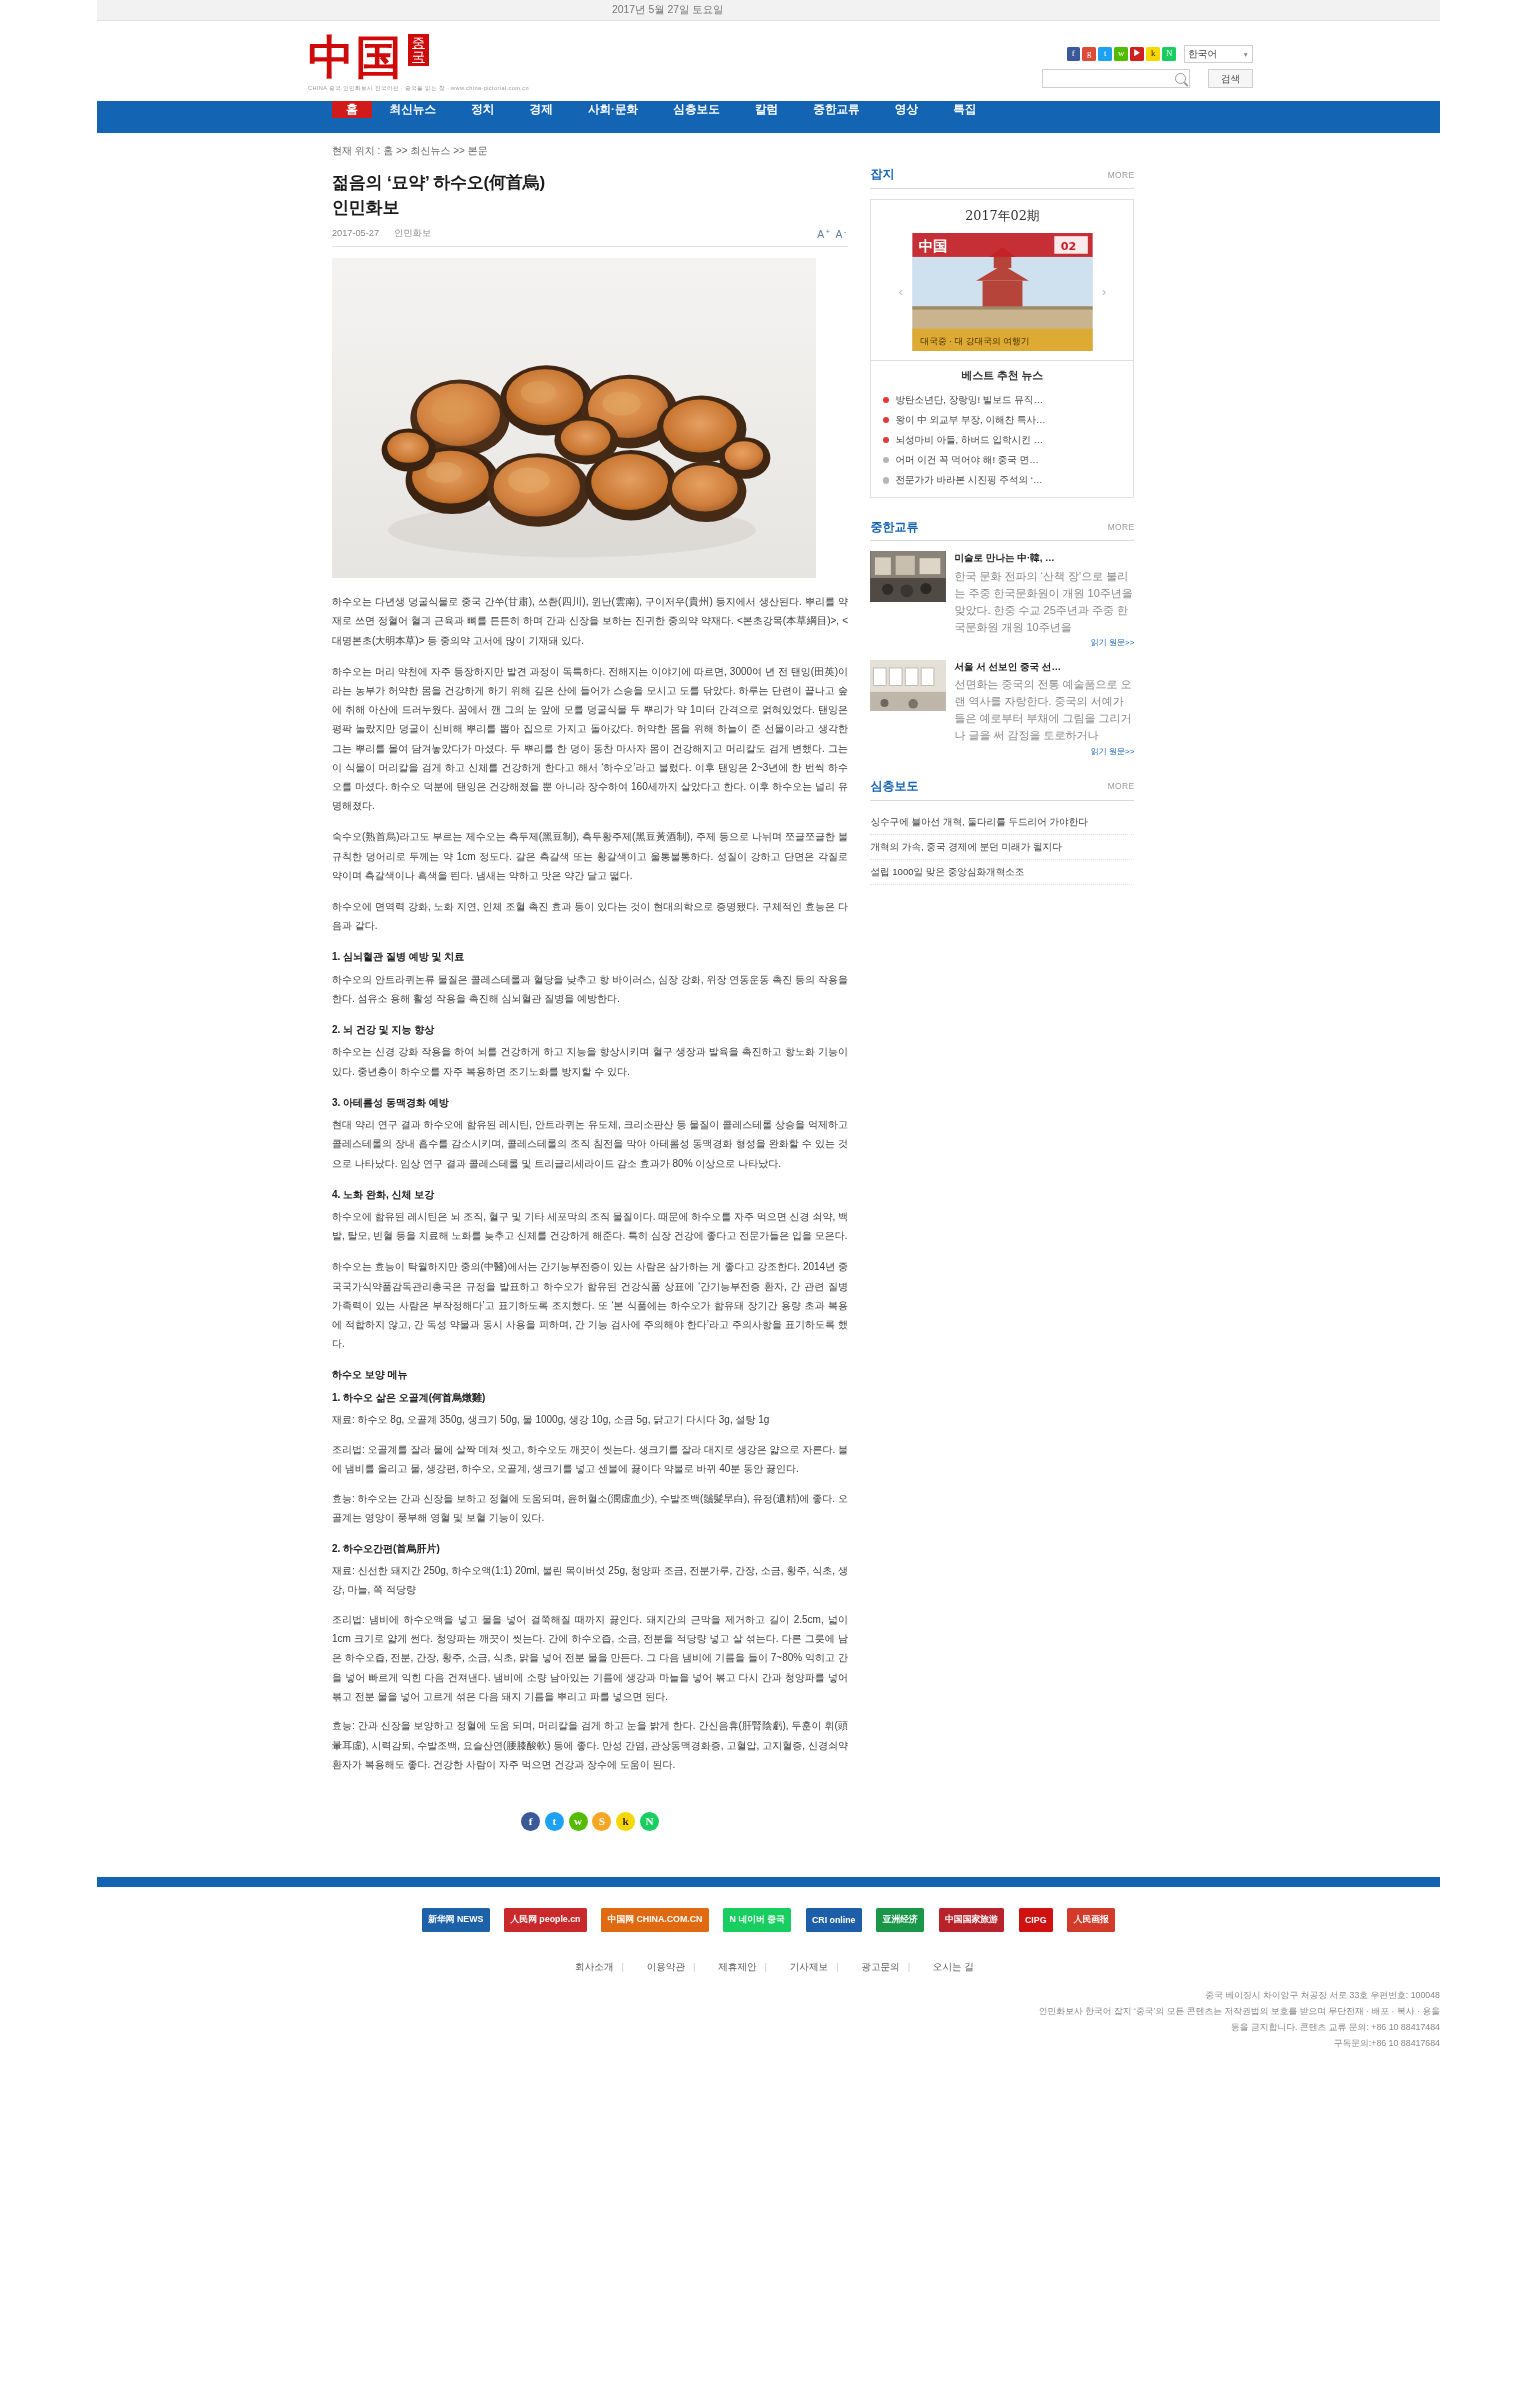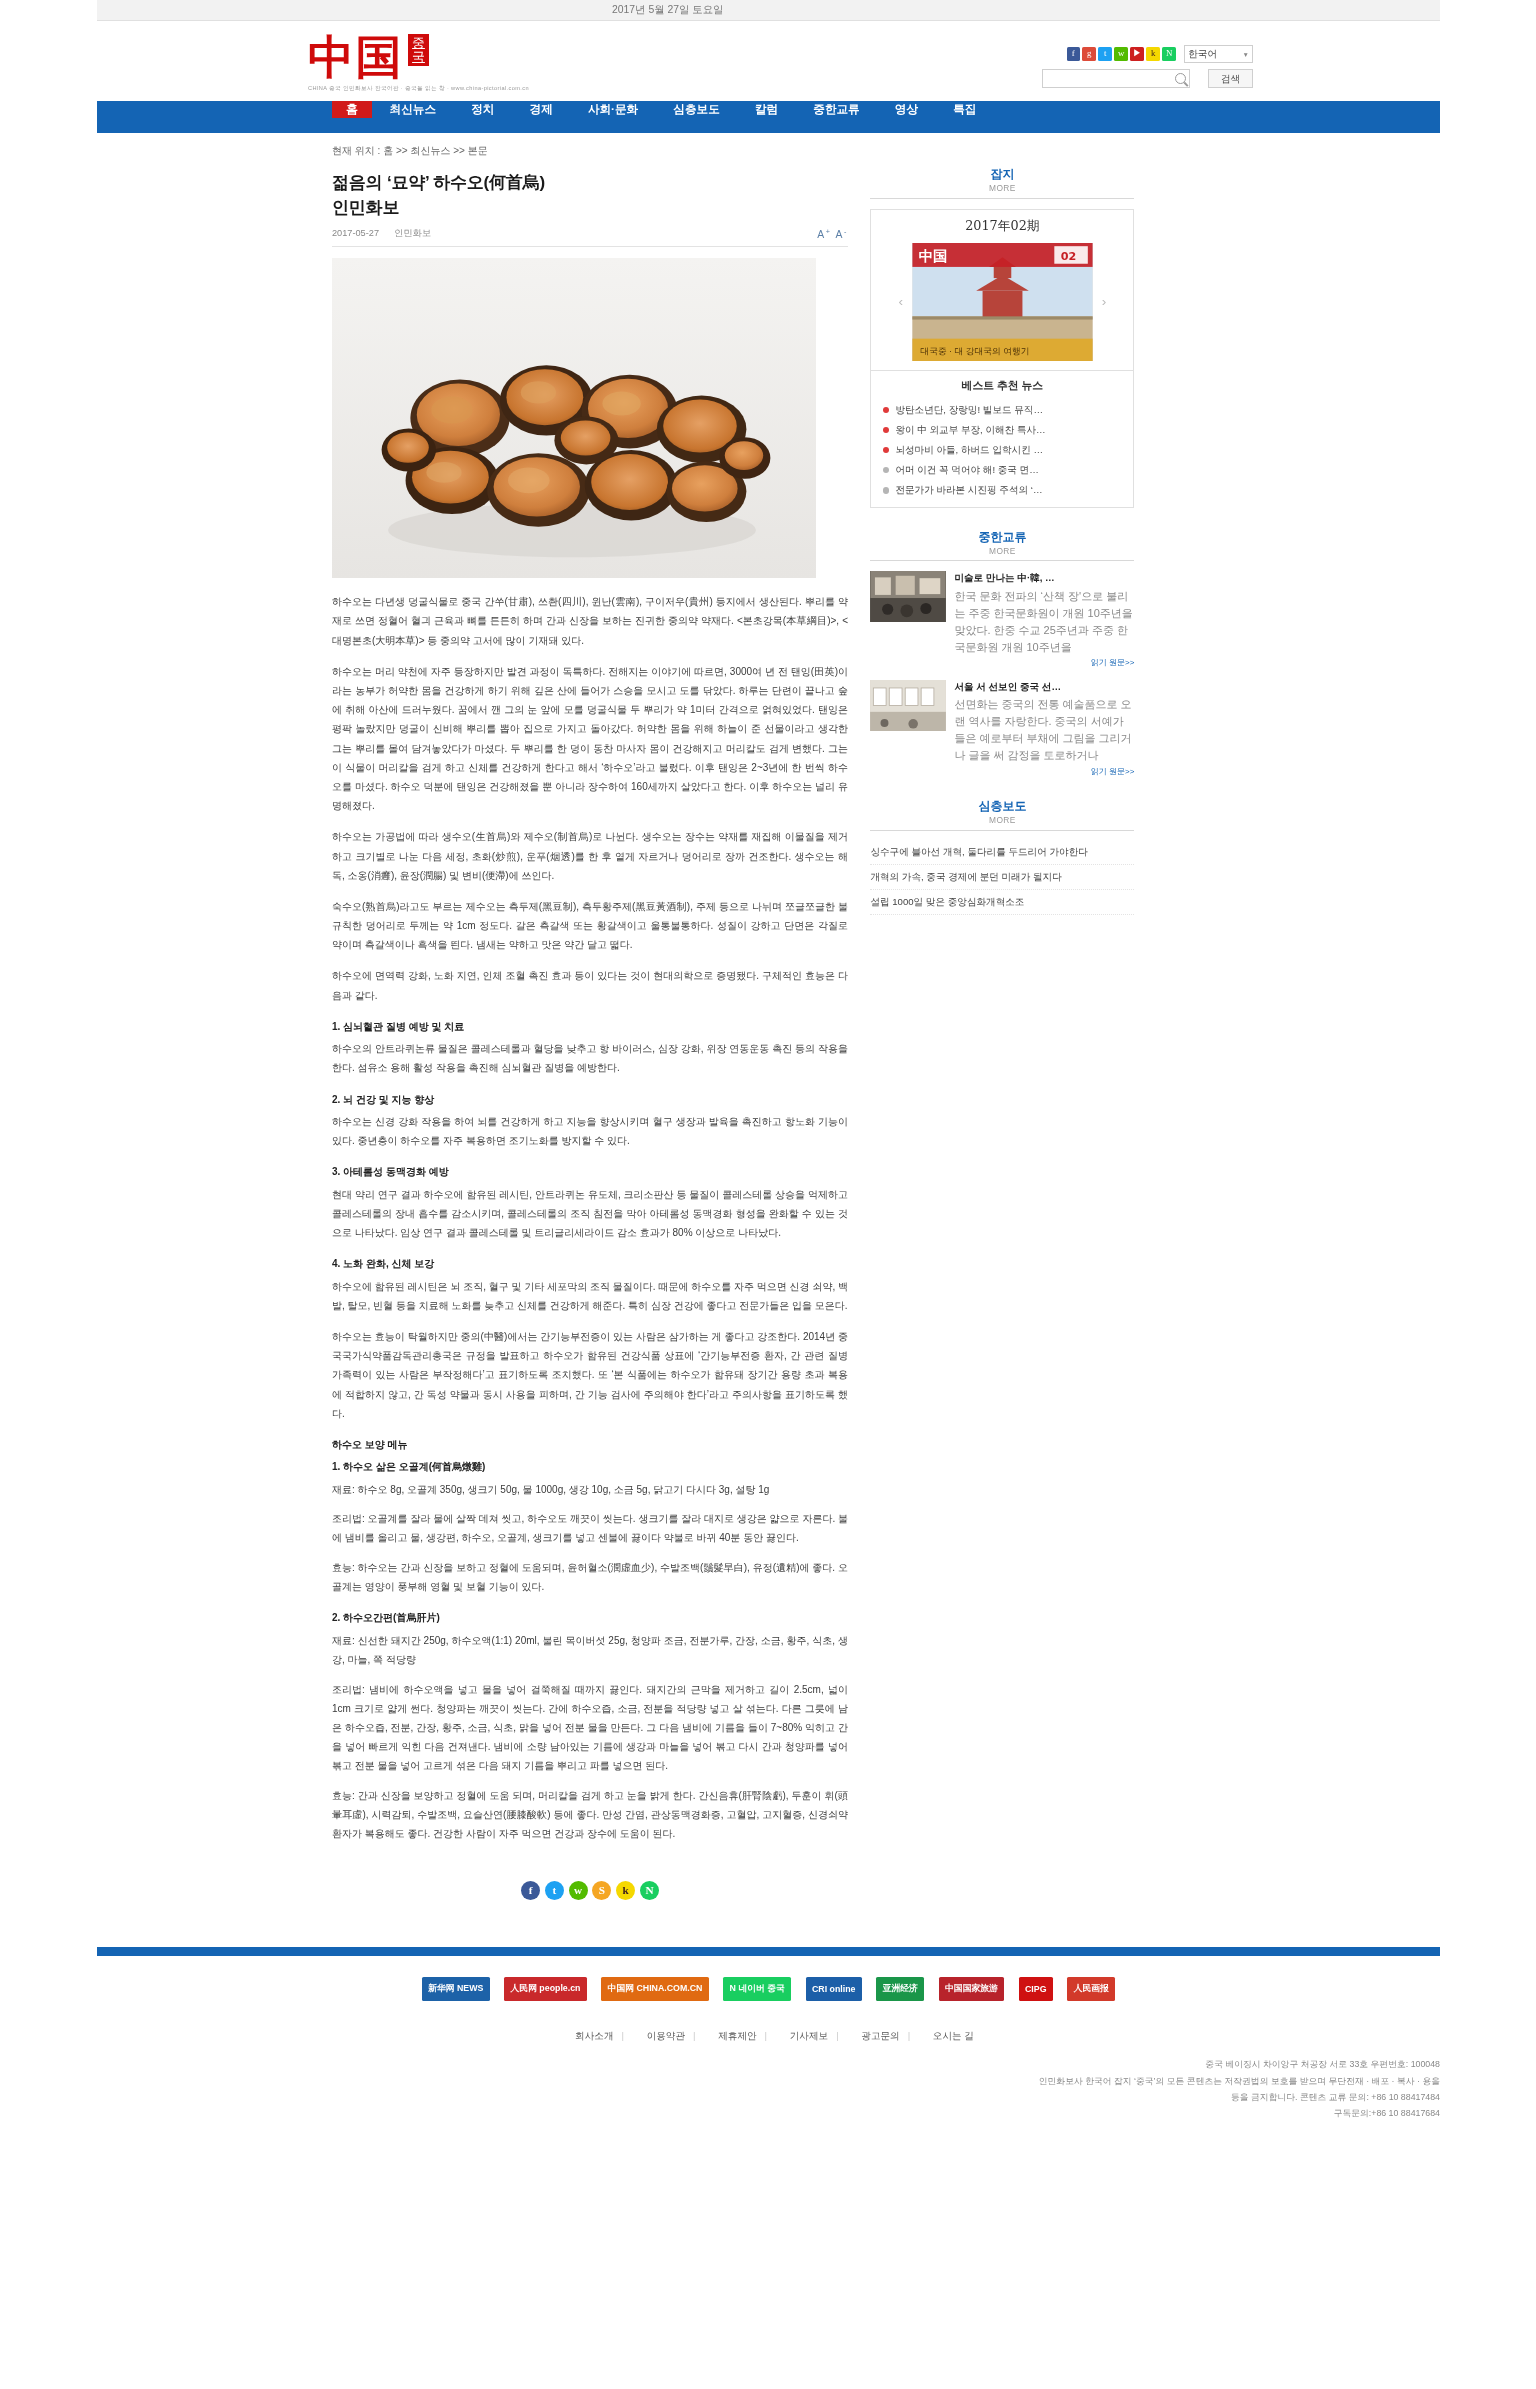--- a/index.html
+++ b/index.html
@@ -161,21 +161,21 @@
     font-family:"Liberation Serif", serif; font-weight:bold;
   }
   .share-row .f{background:#3b5998;} .share-row .t{background:#1da1f2;}
   .share-row .w{background:#53bb00;} .share-row .y{background:#f5a623;}
   .share-row .k{background:#f5d800;color:#3c1e1e;} .share-row .n{background:#19ce60;}
 
   
   .side-sec { margin-bottom:21px; }
   .side-head {
     display:flex; align-items:center; justify-content:space-between;
-    border-bottom:1.6px solid #d8d8d8; padding-bottom:4.8px; margin-bottom:9.6px;flex-direction:column;
+    border-bottom:1.6px solid #d8d8d8; padding-bottom:4.8px; margin-bottom:9.6px;
   }
   .side-head .t { font-size:12px; font-weight:bold; color:#1464b4; }
   .side-head .more { font-size:8.4px; color:#999; letter-spacing:0.4px; }
 
   .mag-box { border:0.8px solid #e0e0e0; }
   .mag-title {
     text-align:center; font-size:12.8px; color:#333; padding:8px 0 4.8px 0;
     font-family:"DejaVu Serif", serif;
   }
   .mag-body { display:flex; align-items:center; justify-content:center; padding:3.2px 4.8px 9.6px 4.8px; gap:4.8px; }
@@ -382,21 +382,20 @@
           <ellipse cx="516" cy="250" rx="32" ry="26" fill="#3f2513"></ellipse>
           <ellipse cx="515" cy="247" rx="24" ry="18" fill="url(#fleshA)"></ellipse>
           <ellipse cx="318" cy="228" rx="40" ry="30" fill="#442915"></ellipse>
           <ellipse cx="317" cy="225" rx="31" ry="22" fill="url(#fleshB)"></ellipse>
         </svg>
       </div>
 
       <div>
         <p>하수오는 다년생 덩굴식물로 중국 간쑤(甘肅), 쓰촨(四川), 윈난(雲南), 구이저우(貴州) 등지에서 생산된다. 뿌리를 약재로 쓰면 정혈어 혈긔 근육과 뼈를 튼튼히 하며 간과 신장을 보하는 진귀한 중의약 약재다. &lt;본초강목(本草綱目)&gt;, &lt;대명본초(大明本草)&gt; 등 중의약 고서에 많이 기재돼 있다.</p>
         <p>하수오는 머리 약천에 자주 등장하지만 발견 과정이 독특하다. 전해지는 이야기에 따르면, 3000여 년 전 탠잉(田英)이라는 농부가 허약한 몸을 건강하게 하기 위해 깊은 산에 들어가 스승을 모시고 도를 닦았다. 하루는 단련이 끝나고 숲에 취해 아산에 드러누웠다. 꿈에서 깬 그의 눈 앞에 모를 덩굴식물 두 뿌리가 약 1미터 간격으로 얽혀있었다. 탠잉은 평팍 놀랐지만 덩굴이 신비해 뿌리를 뽑아 집으로 가지고 돌아갔다. 허약한 몸을 위해 하늘이 준 선물이라고 생각한 그는 뿌리를 몰여 담겨놓았다가 마셨다. 두 뿌리를 한 덩이 동찬 마사자 몸이 건강해지고 머리칼도 검게 변했다. 그는 이 식물이 머리칼을 검게 하고 신체를 건강하게 한다고 해서 ‘하수오’라고 불렀다. 이후 탠잉은 2~3년에 한 번씩 하수오를 마셨다. 하수오 덕분에 탠잉은 건강해졌을 뿐 아니라 장수하여 160세까지 살았다고 한다. 이후 하수오는 널리 유명해졌다.</p>
-        <p>하수오는 가공법에 따라 생수오(生首烏)와 제수오(制首烏)로 나뉜다. 생수오는 장수는 약재를 재집해 이물질을 제거하고 크기별로 나눈 다음 세정, 초화(炒煎), 운푸(烟透)를 한 후 옅게 자르거나 덩어리로 장까 건조한다. 생수오는 해독, 소옹(消癰), 윤장(潤腸) 및 변비(便滯)에 쓰인다.</p>
         <p>숙수오(熟首烏)라고도 부르는 제수오는 측두제(黑豆制), 측두황주제(黑豆黃酒制), 주제 등으로 나뉘며 쪼글쪼글한 불규칙한 덩어리로 두께는 약 1cm 정도다. 갈은 측갈색 또는 황갈색이고 울통불통하다. 성질이 강하고 단면은 각질로 약이며 측갈색이나 흑색을 띈다. 냄새는 약하고 맛은 약간 달고 떫다.</p>
         <p>하수오에 면역력 강화, 노화 지연, 인체 조혈 촉진 효과 등이 있다는 것이 현대의학으로 증명됐다. 구체적인 효능은 다음과 같다.</p>
         <p class="h">1. 심뇌혈관 질병 예방 및 치료</p>
         <p>하수오의 안트라퀴논류 물질은 콜레스테롤과 혈당을 낮추고 항 바이러스, 심장 강화, 위장 연동운동 촉진 등의 작용을 한다. 섬유소 용해 활성 작용을 촉진해 심뇌혈관 질병을 예방한다.</p>
         <p class="h">2. 뇌 건강 및 지능 향상</p>
         <p>하수오는 신경 강화 작용을 하여 뇌를 건강하게 하고 지능을 향상시키며 혈구 생장과 발육을 촉진하고 항노화 기능이 있다. 중년층이 하수오를 자주 복용하면 조기노화를 방지할 수 있다.</p>
         <p class="h">3. 아테롬성 동맥경화 예방</p>
         <p>현대 약리 연구 결과 하수오에 함유된 레시틴, 안트라퀴논 유도체, 크리소판산 등 물질이 콜레스테롤 상승을 억제하고 콜레스테롤의 장내 흡수를 감소시키며, 콜레스테롤의 조직 침전을 막아 아테롬성 동맥경화 형성을 완화할 수 있는 것으로 나타났다. 임상 연구 결과 콜레스테롤 및 트리글리세라이드 감소 효과가 80% 이상으로 나타났다.</p>
         <p class="h">4. 노화 완화, 신체 보강</p>
         <p>하수오에 함유된 레시틴은 뇌 조직, 혈구 및 기타 세포막의 조직 물질이다. 때문에 하수오를 자주 먹으면 신경 쇠약, 백발, 탈모, 빈혈 등을 치료해 노화를 늦추고 신체를 건강하게 해준다. 특히 심장 건강에 좋다고 전문가들은 입을 모은다.</p>

